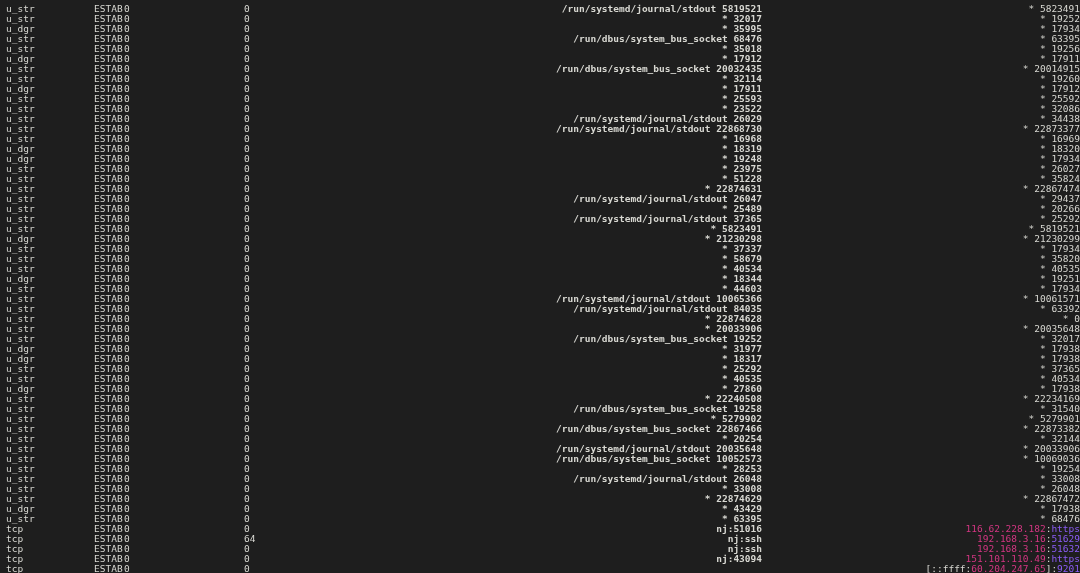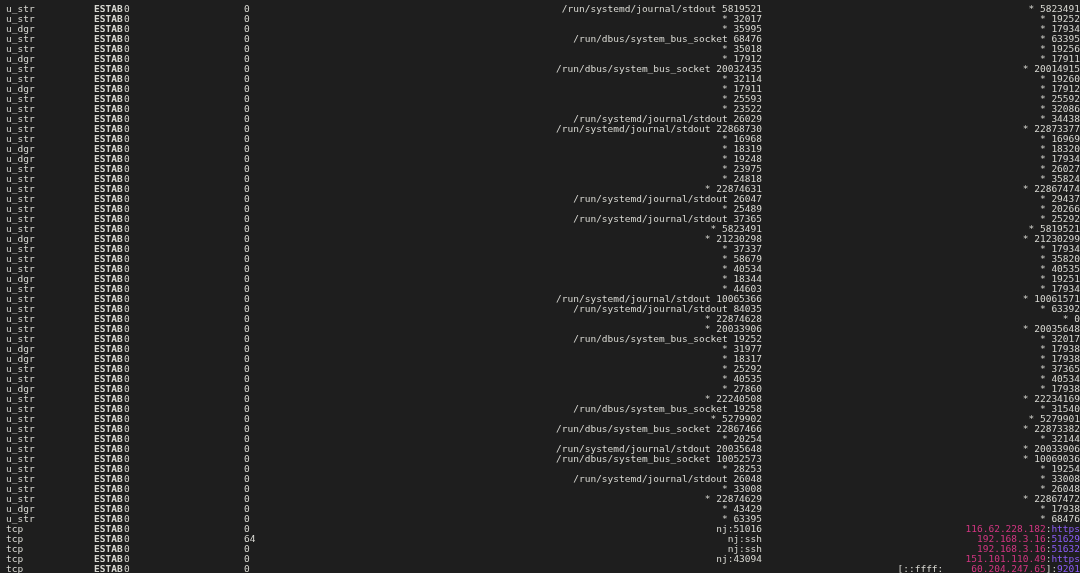--- a/index.html
+++ b/index.html
@@ -35,27 +35,27 @@
     display: block;
   }
   .cell {
     position: absolute;
     top: 0;
     white-space: pre;
     line-height: 10px;
   }
   
   .c-netid   { left: 2px;  text-align: left; }
-  .c-state   { left: 90px; text-align: left; font-weight: bold; }
+  .c-state   { left: 90px; text-align: left; }
   
   .c-recvq   { left: 120px; width: 62px;  text-align: left; }
   .c-sendq   { left: 240px; width: 62px;  text-align: left; }
-  .c-local   { left: 318px; width: 440px; text-align: right; }
+  .c-local   { left: 318px; width: 440px; text-align: right; font-weight: bold; }
   .c-peer    { left: 760px; width: 316px; text-align: right; }
-  .addr-ip   { color: #d33682; margin-left: 28px; }
+  .addr-ip   { color: #d33682; }
   .addr-port { color: #8b5cf6; }
   .addr-brk  { color: #d8d8d2; }
 
   .prompt-row {
     height: 13px;
     line-height: 13px;
     white-space: pre;
     position: relative;
   }
   .prompt-text {
@@ -88,21 +88,21 @@
       <div class="row"><span class="cell c-netid">u_str</span><span class="cell c-state">ESTAB</span><span class="cell c-recvq">0</span><span class="cell c-sendq">0</span><span class="cell c-local">* 32114</span><span class="cell c-peer">* 19260</span></div>
       <div class="row"><span class="cell c-netid">u_dgr</span><span class="cell c-state">ESTAB</span><span class="cell c-recvq">0</span><span class="cell c-sendq">0</span><span class="cell c-local">* 17911</span><span class="cell c-peer">* 17912</span></div>
       <div class="row"><span class="cell c-netid">u_str</span><span class="cell c-state">ESTAB</span><span class="cell c-recvq">0</span><span class="cell c-sendq">0</span><span class="cell c-local">* 25593</span><span class="cell c-peer">* 25592</span></div>
       <div class="row"><span class="cell c-netid">u_str</span><span class="cell c-state">ESTAB</span><span class="cell c-recvq">0</span><span class="cell c-sendq">0</span><span class="cell c-local">* 23522</span><span class="cell c-peer">* 32086</span></div>
       <div class="row"><span class="cell c-netid">u_str</span><span class="cell c-state">ESTAB</span><span class="cell c-recvq">0</span><span class="cell c-sendq">0</span><span class="cell c-local">/run/systemd/journal/stdout 26029</span><span class="cell c-peer">* 34438</span></div>
       <div class="row"><span class="cell c-netid">u_str</span><span class="cell c-state">ESTAB</span><span class="cell c-recvq">0</span><span class="cell c-sendq">0</span><span class="cell c-local">/run/systemd/journal/stdout 22868730</span><span class="cell c-peer">* 22873377</span></div>
       <div class="row"><span class="cell c-netid">u_str</span><span class="cell c-state">ESTAB</span><span class="cell c-recvq">0</span><span class="cell c-sendq">0</span><span class="cell c-local">* 16968</span><span class="cell c-peer">* 16969</span></div>
       <div class="row"><span class="cell c-netid">u_dgr</span><span class="cell c-state">ESTAB</span><span class="cell c-recvq">0</span><span class="cell c-sendq">0</span><span class="cell c-local">* 18319</span><span class="cell c-peer">* 18320</span></div>
       <div class="row"><span class="cell c-netid">u_dgr</span><span class="cell c-state">ESTAB</span><span class="cell c-recvq">0</span><span class="cell c-sendq">0</span><span class="cell c-local">* 19248</span><span class="cell c-peer">* 17934</span></div>
       <div class="row"><span class="cell c-netid">u_str</span><span class="cell c-state">ESTAB</span><span class="cell c-recvq">0</span><span class="cell c-sendq">0</span><span class="cell c-local">* 23975</span><span class="cell c-peer">* 26027</span></div>
-      <div class="row"><span class="cell c-netid">u_str</span><span class="cell c-state">ESTAB</span><span class="cell c-recvq">0</span><span class="cell c-sendq">0</span><span class="cell c-local">* 24818</span><span class="cell c-peer">* 35824</span></div>
+      <div class="row"><span class="cell c-netid">u_str</span><span class="cell c-state">ESTAB</span><span class="cell c-recvq">0</span><span class="cell c-sendq">0</span><span class="cell c-local">* 51228</span><span class="cell c-peer">* 35824</span></div>
       <div class="row"><span class="cell c-netid">u_str</span><span class="cell c-state">ESTAB</span><span class="cell c-recvq">0</span><span class="cell c-sendq">0</span><span class="cell c-local">* 22874631</span><span class="cell c-peer">* 22867474</span></div>
       <div class="row"><span class="cell c-netid">u_str</span><span class="cell c-state">ESTAB</span><span class="cell c-recvq">0</span><span class="cell c-sendq">0</span><span class="cell c-local">/run/systemd/journal/stdout 26047</span><span class="cell c-peer">* 29437</span></div>
       <div class="row"><span class="cell c-netid">u_str</span><span class="cell c-state">ESTAB</span><span class="cell c-recvq">0</span><span class="cell c-sendq">0</span><span class="cell c-local">* 25489</span><span class="cell c-peer">* 20266</span></div>
       <div class="row"><span class="cell c-netid">u_str</span><span class="cell c-state">ESTAB</span><span class="cell c-recvq">0</span><span class="cell c-sendq">0</span><span class="cell c-local">/run/systemd/journal/stdout 37365</span><span class="cell c-peer">* 25292</span></div>
       <div class="row"><span class="cell c-netid">u_str</span><span class="cell c-state">ESTAB</span><span class="cell c-recvq">0</span><span class="cell c-sendq">0</span><span class="cell c-local">* 5823491</span><span class="cell c-peer">* 5819521</span></div>
       <div class="row"><span class="cell c-netid">u_dgr</span><span class="cell c-state">ESTAB</span><span class="cell c-recvq">0</span><span class="cell c-sendq">0</span><span class="cell c-local">* 21230298</span><span class="cell c-peer">* 21230299</span></div>
       <div class="row"><span class="cell c-netid">u_str</span><span class="cell c-state">ESTAB</span><span class="cell c-recvq">0</span><span class="cell c-sendq">0</span><span class="cell c-local">* 37337</span><span class="cell c-peer">* 17934</span></div>
       <div class="row"><span class="cell c-netid">u_str</span><span class="cell c-state">ESTAB</span><span class="cell c-recvq">0</span><span class="cell c-sendq">0</span><span class="cell c-local">* 58679</span><span class="cell c-peer">* 35820</span></div>
       <div class="row"><span class="cell c-netid">u_str</span><span class="cell c-state">ESTAB</span><span class="cell c-recvq">0</span><span class="cell c-sendq">0</span><span class="cell c-local">* 40534</span><span class="cell c-peer">* 40535</span></div>
       <div class="row"><span class="cell c-netid">u_dgr</span><span class="cell c-state">ESTAB</span><span class="cell c-recvq">0</span><span class="cell c-sendq">0</span><span class="cell c-local">* 18344</span><span class="cell c-peer">* 19251</span></div>

